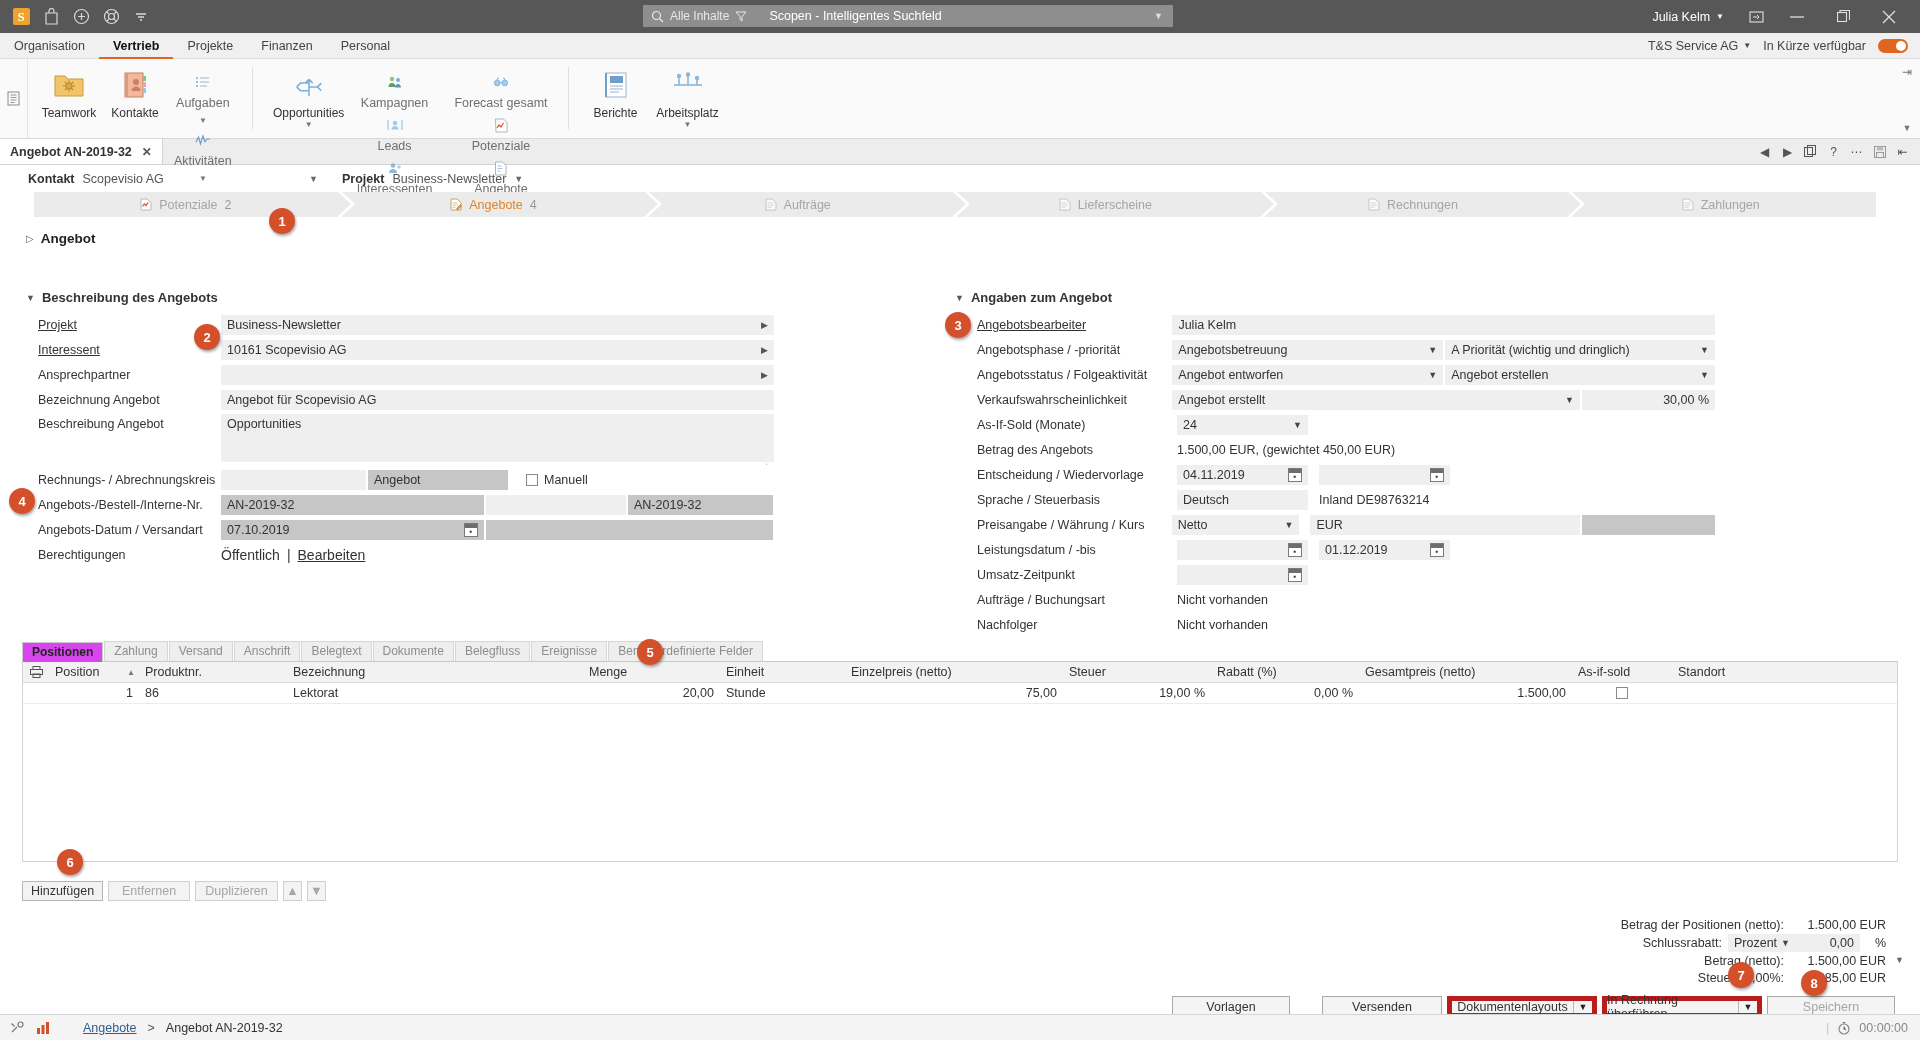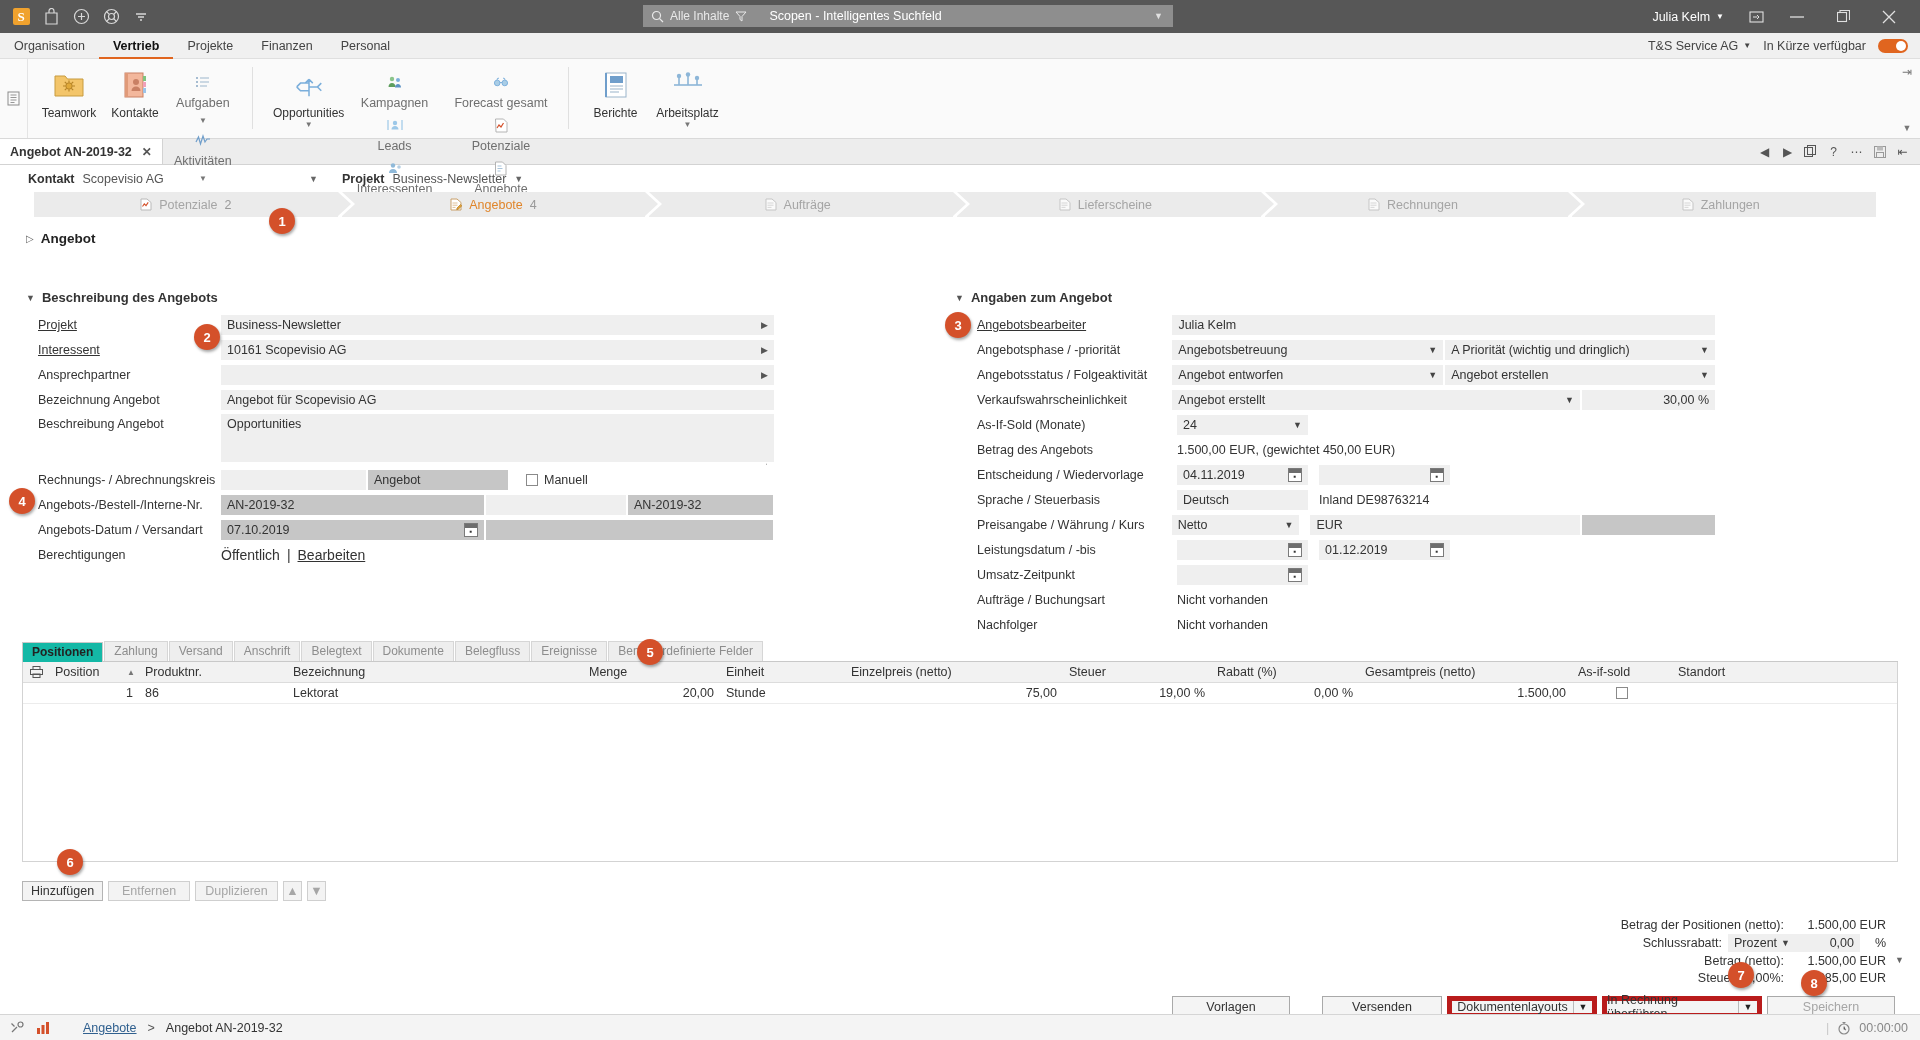--- a/index.html
+++ b/index.html
@@ -85,21 +85,21 @@
   .cal::before{content:"";position:absolute;left:0;right:0;top:0;height:4px;background:#6d6d6d;}
   .cal span{position:relative;z-index:2;font-size:8px;line-height:9px;}
   .cbx{width:12px;height:12px;border:1px solid #8a8a8a;background:#fff;}
   
   .badge{position:absolute;width:26px;height:26px;border-radius:50%;background:#d4502a;color:#fff;
          font-size:13px;font-weight:bold;display:flex;align-items:center;justify-content:center;
          box-shadow:1px 2px 3px rgba(0,0,0,.35);z-index:50;}
   
   .tabstrip{display:flex;align-items:flex-end;border-bottom:1px solid #c9c9c9;height:22px;}
   .tab{padding:2px 9px 3px 9px;font-size:12px;color:#8d8d8d;background:#eeeeee;border:1px solid #d6d6d6;border-bottom:none;margin-right:1px;}
-  .tab.active{background:#14b8a6;color:#222;font-weight:bold;border-color:#c9c9c9;position:relative;top:1px;}
+  .tab.active{background:#d946ef;color:#222;font-weight:bold;border-color:#c9c9c9;position:relative;top:1px;}
   
   .grid-head{display:flex;height:21px;background:#f2f2f2;border-bottom:1px solid #dcdcdc;align-items:center;font-size:12.5px;color:#333;}
   .grid-row{display:flex;height:21px;align-items:center;font-size:12.5px;color:#333;border-bottom:1px solid #ececec;}
   .gc{padding:0 6px;overflow:hidden;white-space:nowrap;}
   .gc.r{text-align:right;}
   
   .btn{height:20px;border:1px solid #b4b4b4;background:#f3f3f3;font-size:12.5px;color:#333;
        display:flex;align-items:center;justify-content:center;padding:0 10px;}
   .btn.dis{color:#a6a6a6;border-color:#cfcfcf;background:#f3f3f3;}
   .btn.sq{width:19px;padding:0;}

